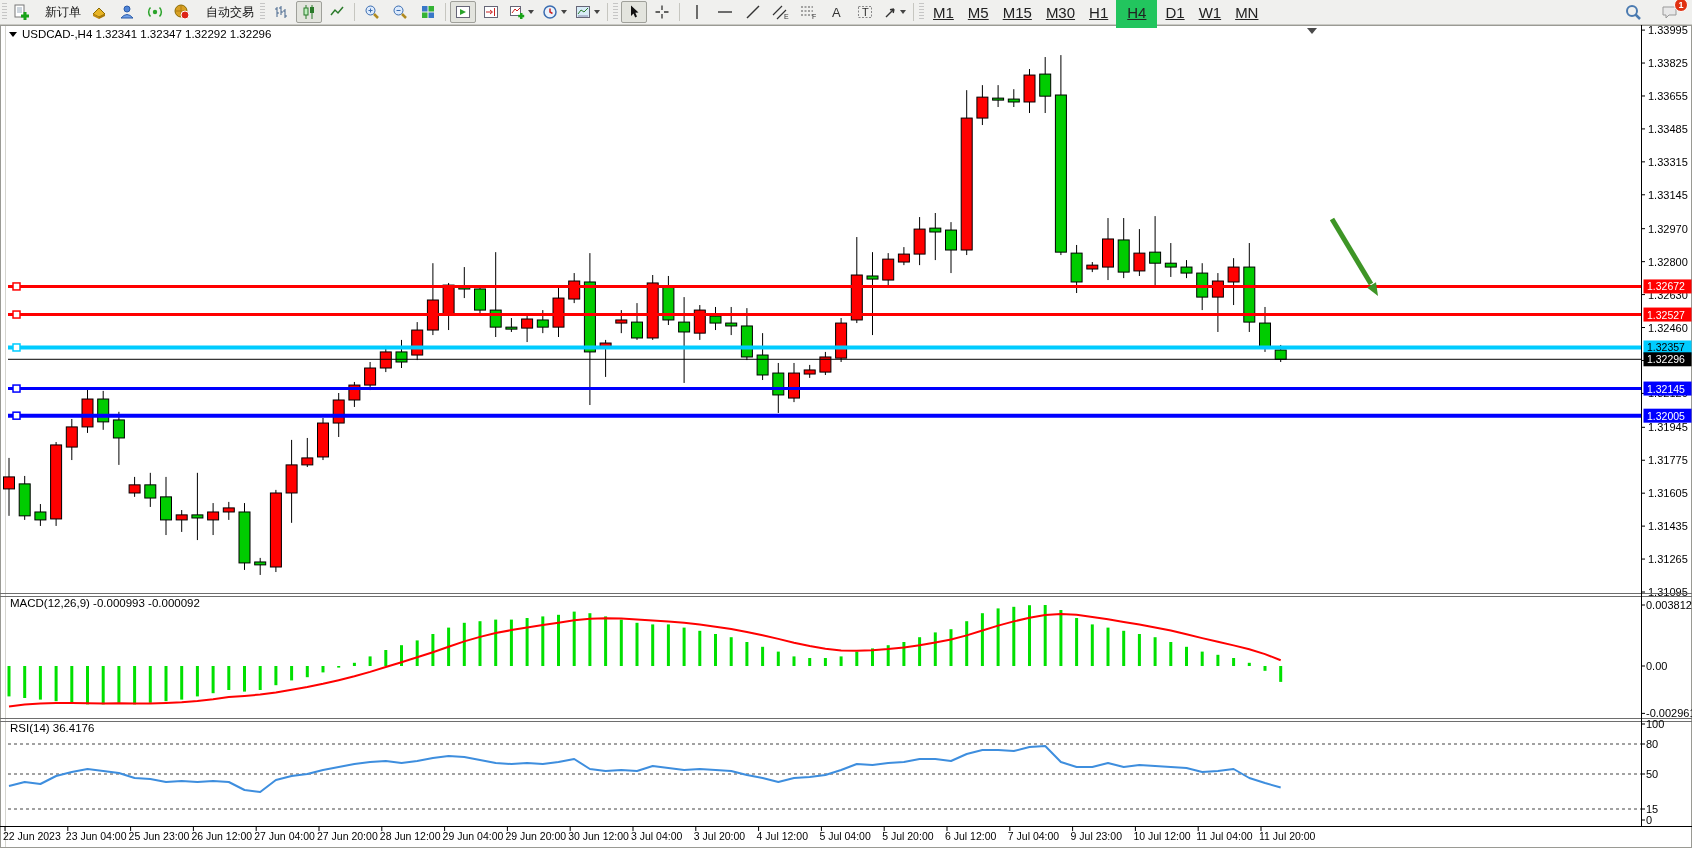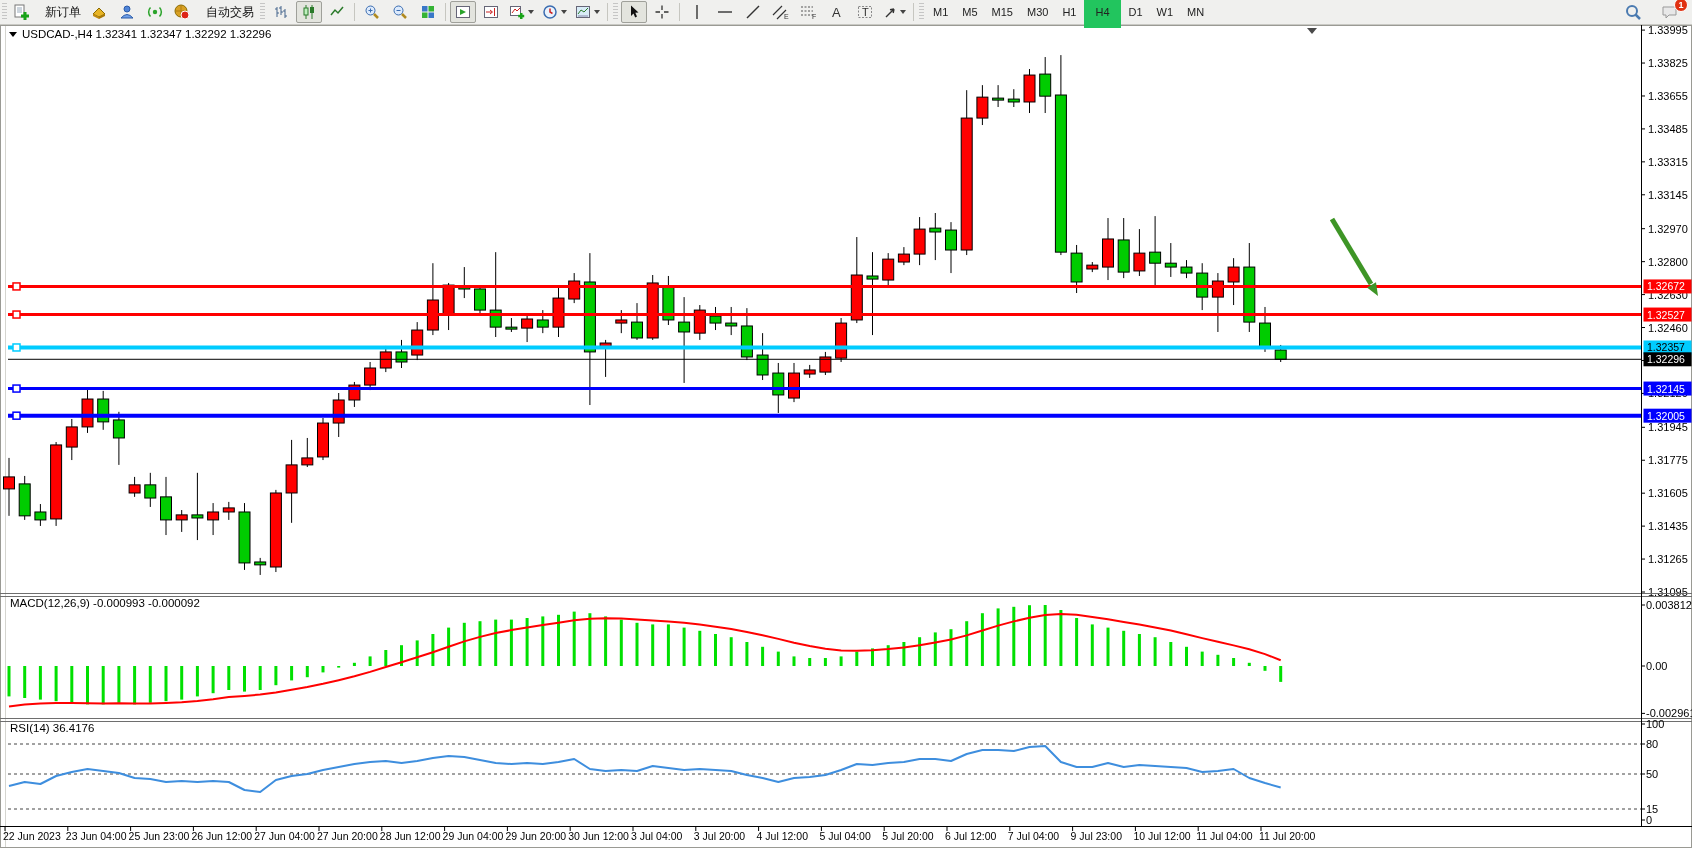--- a/index.html
+++ b/index.html
@@ -9,22 +9,22 @@
     border-bottom:1px solid #c9c9c4;display:flex;align-items:center;white-space:nowrap;}
   .grip{width:5px;height:18px;margin:0 2px;background:repeating-linear-gradient(#bbb,#bbb 1px,transparent 1px,transparent 3px);opacity:.8;}
   .tbtn{height:20px;min-width:20px;display:flex;align-items:center;justify-content:center;
     padding:0 2px;margin:0 1px;border:1px solid transparent;border-radius:2px;cursor:default;}
   .tbtn.active{background:#e3e4de;border:1px solid #9fa09a;}
   .tbtn svg{display:block;}
   .tlabel{font-size:12px;color:#111;margin-left:15px;}
   .sep{width:1px;height:18px;background:#c6c6c0;margin:0 3px;}
   .caret{width:0;height:0;border-left:3px solid transparent;border-right:3px solid transparent;
     border-top:4px solid #444;margin-left:3px;}
-  .tfbtn{font-size:11px;color:#222;padding:0 5px;height:20px;display:flex;align-items:center;
-    border:1px solid transparent;margin:0 1px;}
+  .tfbtn{font-size:15px;color:#222;padding:0 5px;height:20px;display:flex;align-items:center;
+    border:1px solid transparent;margin:0 1px;text-decoration:underline;}
   .tfbtn.active{background:#22c55e;border:6px solid #22c55e;}
   .tb-right{margin-left:auto;display:flex;align-items:center;margin-right:8px;}
   .badge{position:absolute;top:-4px;right:-6px;background:#e03010;color:#fff;font-size:9px;
     font-weight:bold;border-radius:7px;min-width:12px;height:12px;line-height:12px;text-align:center;border:1px solid #fff;}
   .chatwrap{position:relative;margin-left:10px;}
   
   #chartwrap{position:absolute;left:0;top:0;width:1692px;height:848px;}
   svg text{font-family:"Liberation Sans",sans-serif;}
 </style>
 </head>

